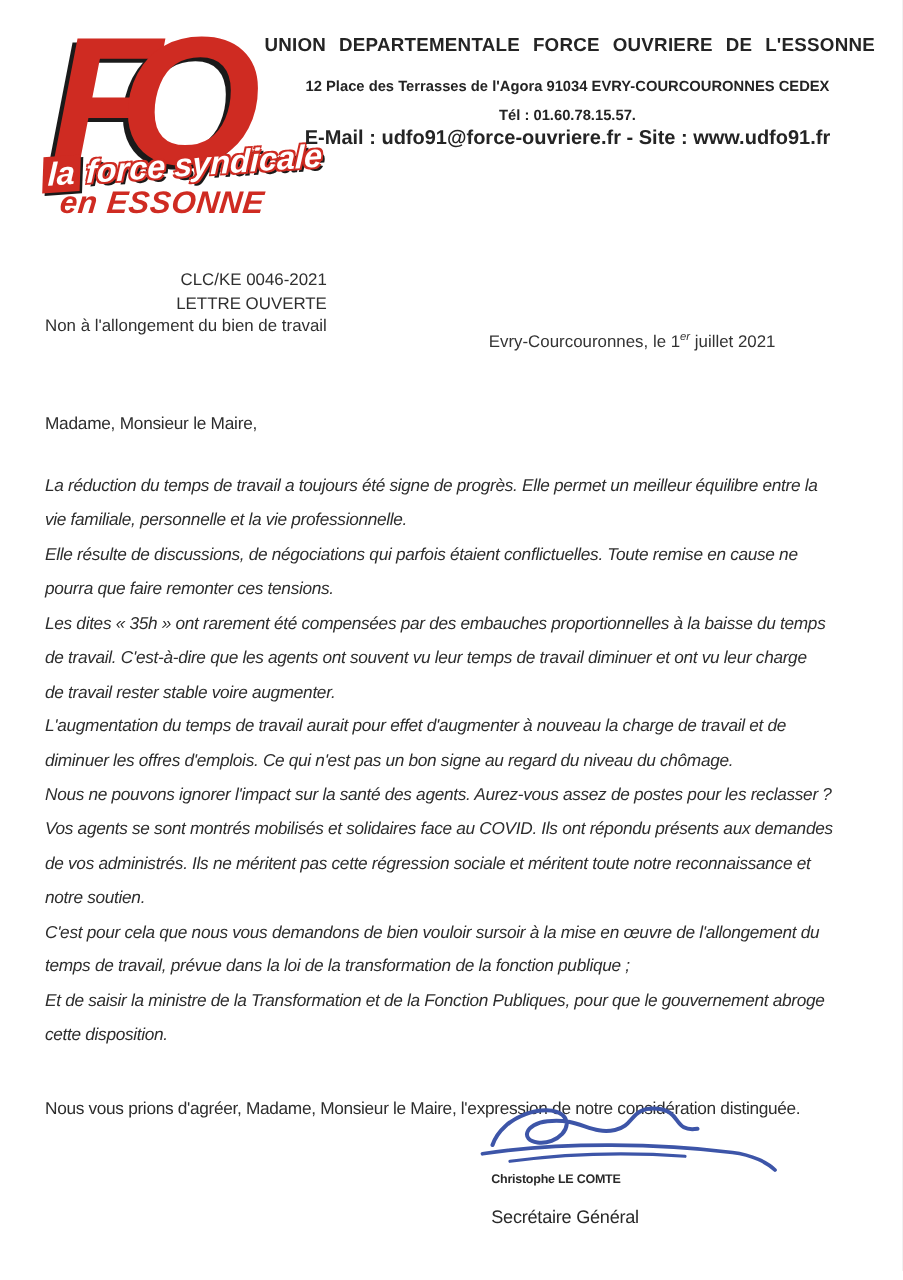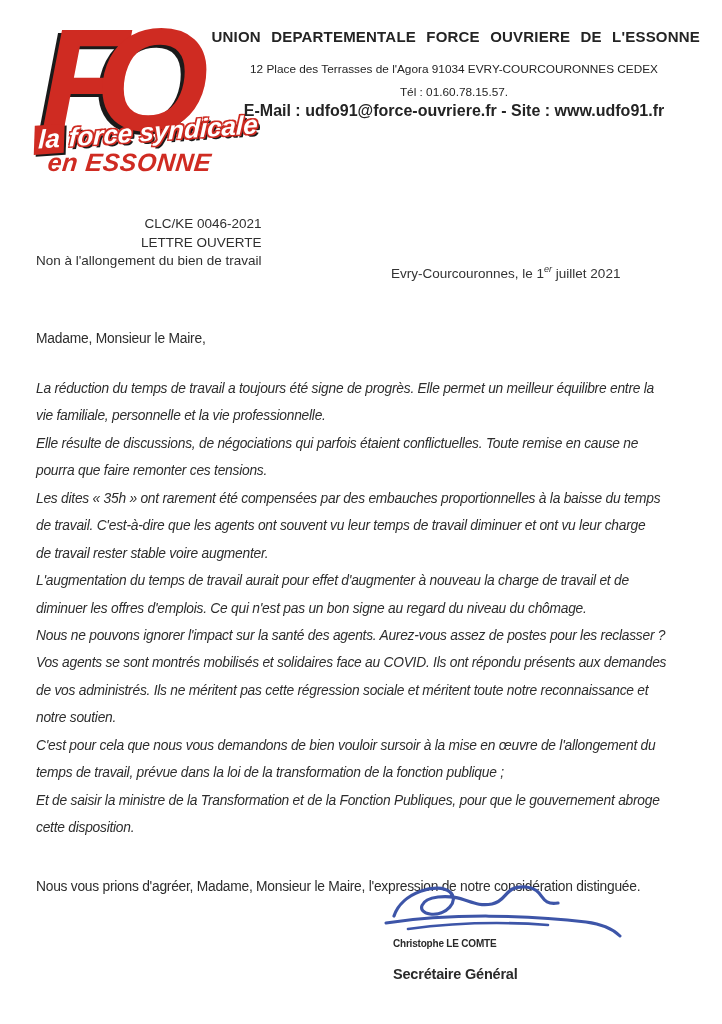--- a/index.html
+++ b/index.html
@@ -35,22 +35,22 @@
   }
   .logo-region {
     position:absolute; left:12px; top:126px; white-space:nowrap;
     transform:skewX(-6deg);
     font-style:italic; font-weight:900; font-size:25px; line-height:1;
     color:#cf2b22; letter-spacing:0.5px;
   }
 
   .head-block { position:absolute; left:208px; top:28px; width:492px; text-align:center; color:#242424; }
   .head-title   { position:absolute; left:0; top:0;  width:100%; font-weight:bold; font-size:15px; word-spacing:6px; letter-spacing:0.2px; white-space:nowrap;text-align:right; }
-  .head-address { position:absolute; left:0; top:34px; width:100%; font-weight:normal; font-size:11.8px; white-space:nowrap; }
-  .head-phone   { position:absolute; left:0; top:57px; width:100%; font-weight:normal; font-size:11.8px; }
+  .head-address { position:absolute; left:0; top:34px; width:100%; font-weight:bold; font-size:11.8px; white-space:nowrap; }
+  .head-phone   { position:absolute; left:0; top:57px; width:100%; font-weight:bold; font-size:11.8px; }
   .head-email   { position:absolute; left:0; top:74px; width:100%; font-weight:bold; font-size:16px; }
 
   
   .ref-block { position:absolute; left:36px; top:215px; font-size:13.5px; line-height:18.5px; color:#2f2f2f;text-align:right; }
   .ref-code { font-weight:normal; }
   .ref-bold { font-weight:normal; }
   .dateline { position:absolute; left:391px; top:264px; font-size:13.5px; color:#333; }
   .dateline sup { font-size:9px;font-style:italic; }
 
   
@@ -64,21 +64,21 @@
     font-size:13.8px; letter-spacing:-0.25px; white-space:nowrap; color:#2d2d2d;font-style:italic;
   }
   .closing {
     position:absolute; left:36px; top:879px;
     font-size:13.8px; letter-spacing:-0.25px; white-space:nowrap; color:#2d2d2d;
   }
 
   
   .signature-svg { position:absolute; left:380px; top:880px; width:252px; height:62px; }
   .sig-name { position:absolute; left:393px; top:938px; font-weight:bold; font-size:10px; letter-spacing:-0.2px; color:#2a2a2a; }
-  .sig-role { position:absolute; left:393px; top:966px; font-weight:bold; font-size:14.5px; letter-spacing:-0.2px; color:#2a2a2a; }
+  .sig-role { position:absolute; left:393px; top:966px; font-weight:normal; font-size:14.5px; letter-spacing:-0.2px; color:#2a2a2a; }
 </style>
 </head>
 <body>
 
 <div class="page">
 
   <div class="logo">
     <div class="logo-fo">FO</div>
     <div class="logo-tagline"><span class="la">la</span><span>force syndicale</span></div>
     <div class="logo-region">en ESSONNE</div>

